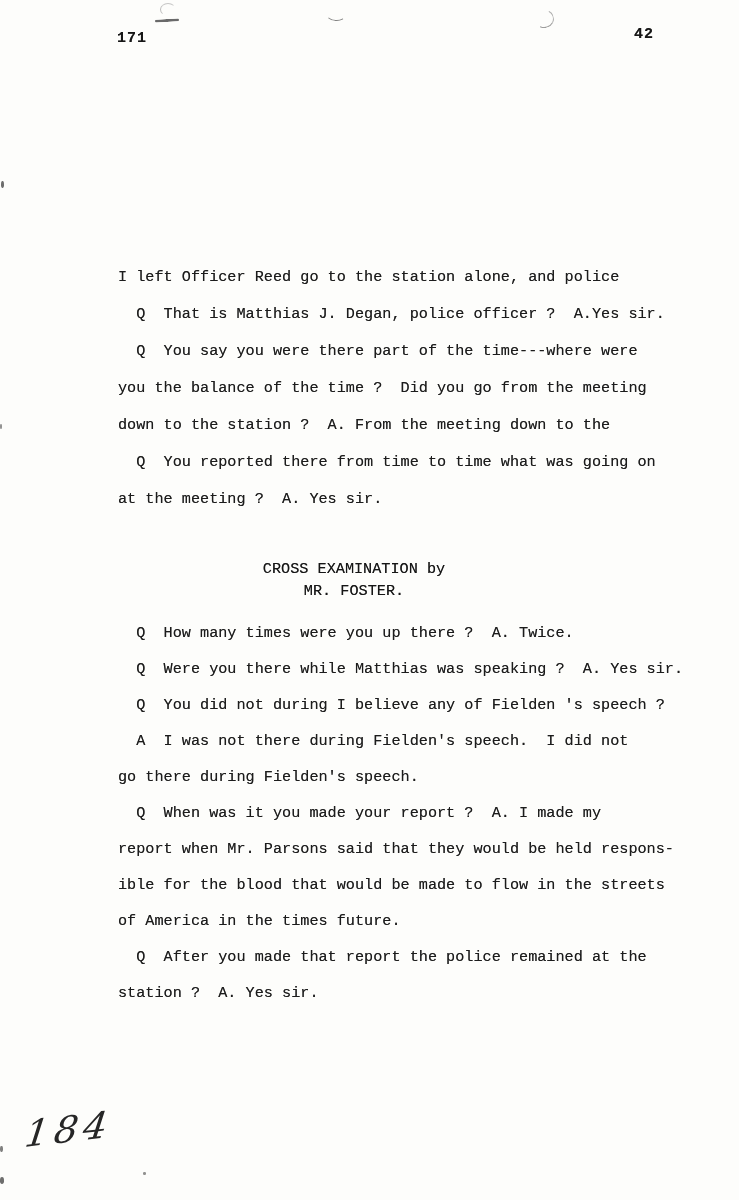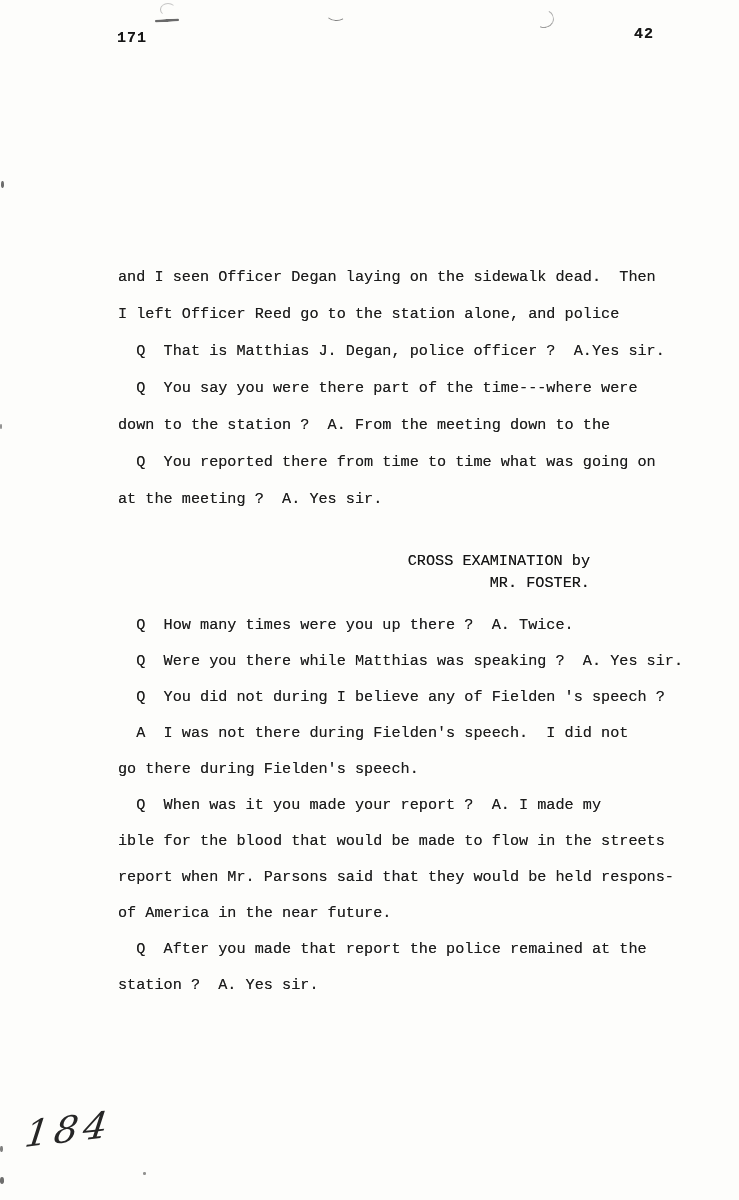--- a/index.html
+++ b/index.html
@@ -40,24 +40,24 @@
     font-size: 15.2px;
     white-space: pre;
     color: #1c1c1c;
     text-shadow: 0 0 0.5px rgba(20,20,20,0.6);
   }
   .line.after {
     height: 36px;
     line-height: 36px;
   }
   .heading-block {
-    margin-top: 32px;
+    margin-top: 40px;
     margin-bottom: 13px;
     width: 472px;
-    text-align: right;
+    text-align: center;
   }
   .heading-line {
     height: 22px;
     line-height: 22px;
     font-size: 15.2px;
     white-space: pre;
     color: #161616;
     text-shadow: 0 0 0.5px rgba(20,20,20,0.65);
   }
   .handwritten {
@@ -118,41 +118,41 @@
   <span class="speck speck-a"></span>
   <span class="speck speck-b"></span>
   <span class="speck speck-c"></span>
   <span class="speck speck-d"></span>
   <span class="speck speck-e"></span>
 
   <span class="pagenum pagenum-left">171</span>
   <span class="pagenum pagenum-right">42</span>
 
   <div class="body-block">
-    <div class="line">and I seen Officer Degan laying on the sidewalk dead.  Then</div>
     <div class="line">I left Officer Reed go to the station alone, and police</div>
     <div class="line">  Q  That is Matthias J. Degan, police officer ?  A.Yes sir.</div>
     <div class="line">  Q  You say you were there part of the time---where were</div>
+    <div class="line">you the balance of the time ?  Did you go from the meeting</div>
     <div class="line">down to the station ?  A. From the meeting down to the</div>
     <div class="line">  Q  You reported there from time to time what was going on</div>
     <div class="line">at the meeting ?  A. Yes sir.</div>
 
     <div class="heading-block">
       <div class="heading-line">CROSS EXAMINATION by</div>
       <div class="heading-line">MR. FOSTER.</div>
     </div>
 
     <div class="line after">  Q  How many times were you up there ?  A. Twice.</div>
     <div class="line after">  Q  Were you there while Matthias was speaking ?  A. Yes sir.</div>
     <div class="line after">  Q  You did not during I believe any of Fielden 's speech ?</div>
     <div class="line after">  A  I was not there during Fielden's speech.  I did not</div>
     <div class="line after">go there during Fielden's speech.</div>
     <div class="line after">  Q  When was it you made your report ?  A. I made my</div>
+    <div class="line after">report when Mr. Parsons said that they would be held respons-</div>
     <div class="line after">ible for the blood that would be made to flow in the streets</div>
-    <div class="line after">report when Mr. Parsons said that they would be held respons-</div>
-    <div class="line after">of America in the near future.</div>
+    <div class="line after">of America in the times future.</div>
     <div class="line after">  Q  After you made that report the police remained at the</div>
     <div class="line after">station ?  A. Yes sir.</div>
   </div>
 
   <div class="handwritten">184</div>
 
 </div>
 
 </body></html>

